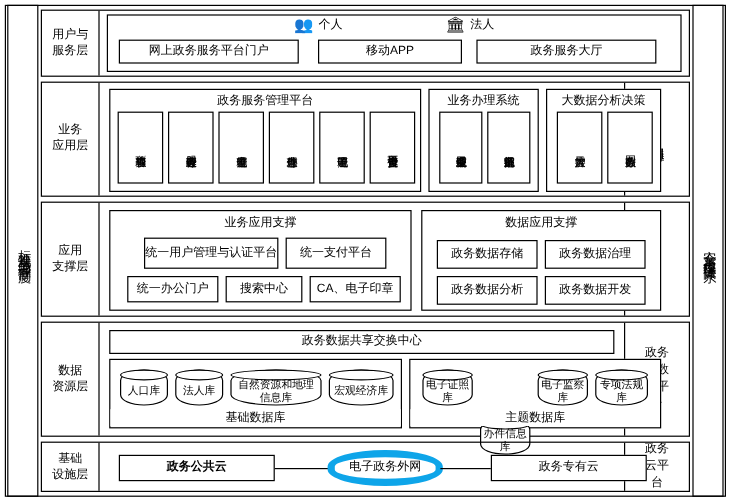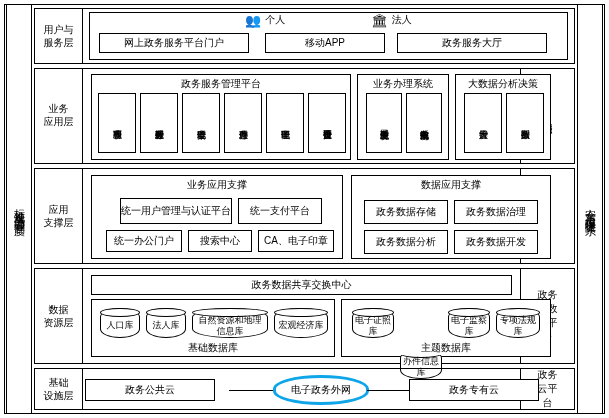--- a/index.html
+++ b/index.html
@@ -78,21 +78,21 @@
     font-size:9px;line-height:11px;padding:0 2px;
   }
   .cyl:before{
     content:"";position:absolute;left:-1px;right:-1px;top:-1px;height:9px;
     border:1px solid #000;border-radius:50%;background:#fff;box-sizing:border-box;
   }
   .cyl span{position:relative;z-index:2;padding-top:5px;}
 
   .cloud{
     position:absolute;box-sizing:border-box;
-    border:3px solid #0ea5e9;background:#fff;border-radius:50%/46%;
+    border:6px solid #0ea5e9;background:#fff;border-radius:50%/46%;
     display:flex;align-items:center;justify-content:center;text-align:center;
     font-size:10px;line-height:12px;
   }
   .hline{position:absolute;border-top:1px solid #000;}
 </style>
 </head>
 <body>
 
 <div class="frame"></div>
 
@@ -282,21 +282,21 @@
 
 <div class="layer" style="top:368px;height:42px;">
   <div class="layer-label">
     <span style="white-space:pre-line;">基础
 设施层</span>
   </div>
   <div class="layer-body">
     <div class="rightcol">
       <span style="display:block;width:26px;">政务云平台</span>
     </div>
-    <div class="box" style="left:2px;top:10px;width:130px;height:22px;">
+    <div class="box" style="left:16px;top:10px;width:130px;height:22px;font-weight:bold;">
       <span>政务公共云</span>
     </div>
     <div class="hline" style="left:146px;top:21px;width:52px;"></div>
     <div class="cloud" style="left:190px;top:6px;width:96px;height:30px;">
       <span>电子政务外网</span>
     </div>
     <div class="hline" style="left:284px;top:21px;width:46px;"></div>
     <div class="box" style="left:326px;top:10px;width:130px;height:22px;">
       <span>政务专有云</span>
     </div>

